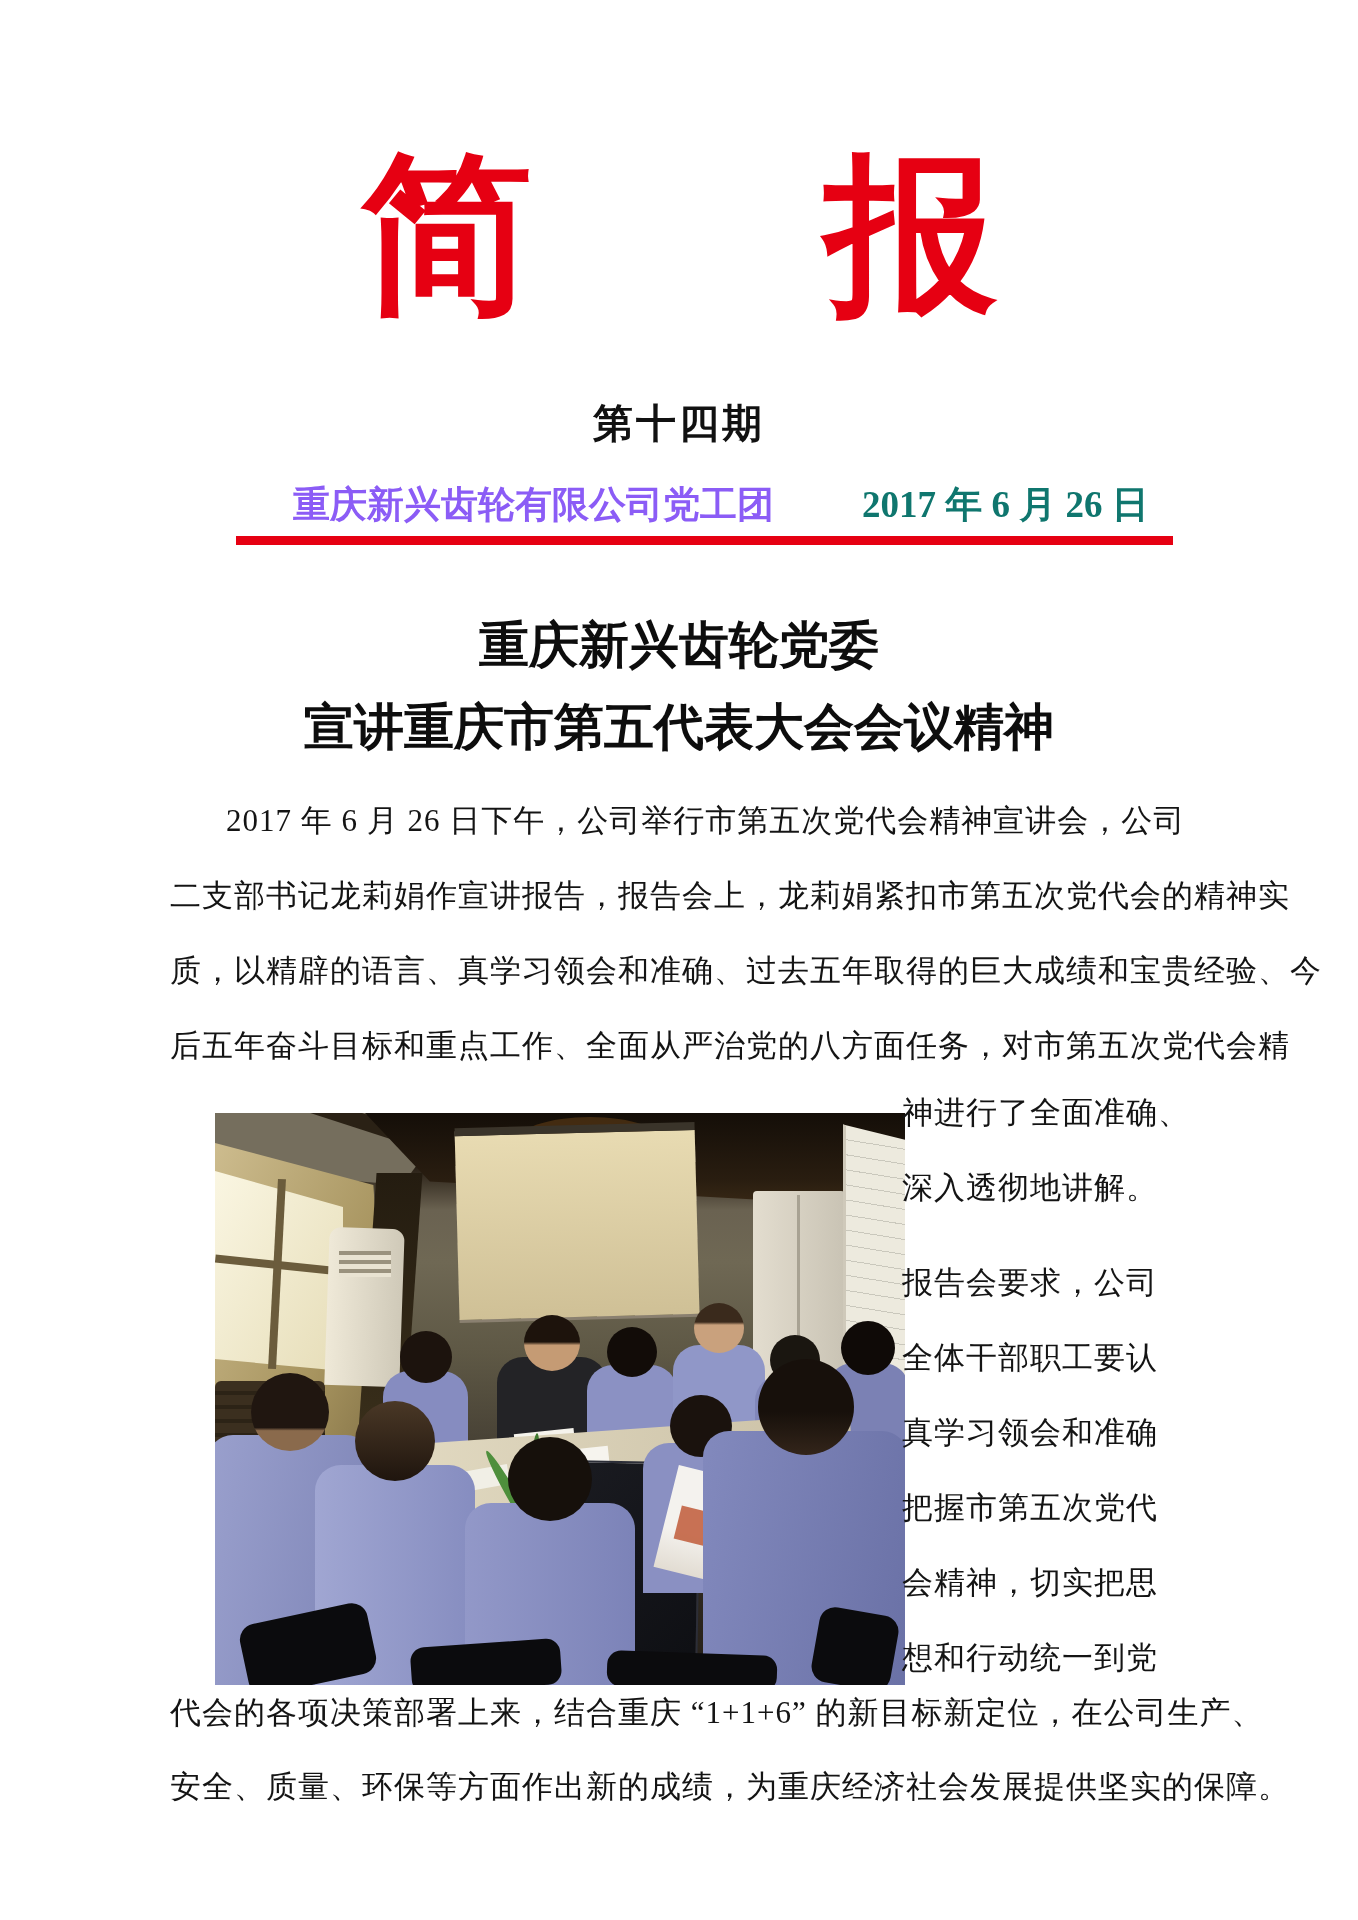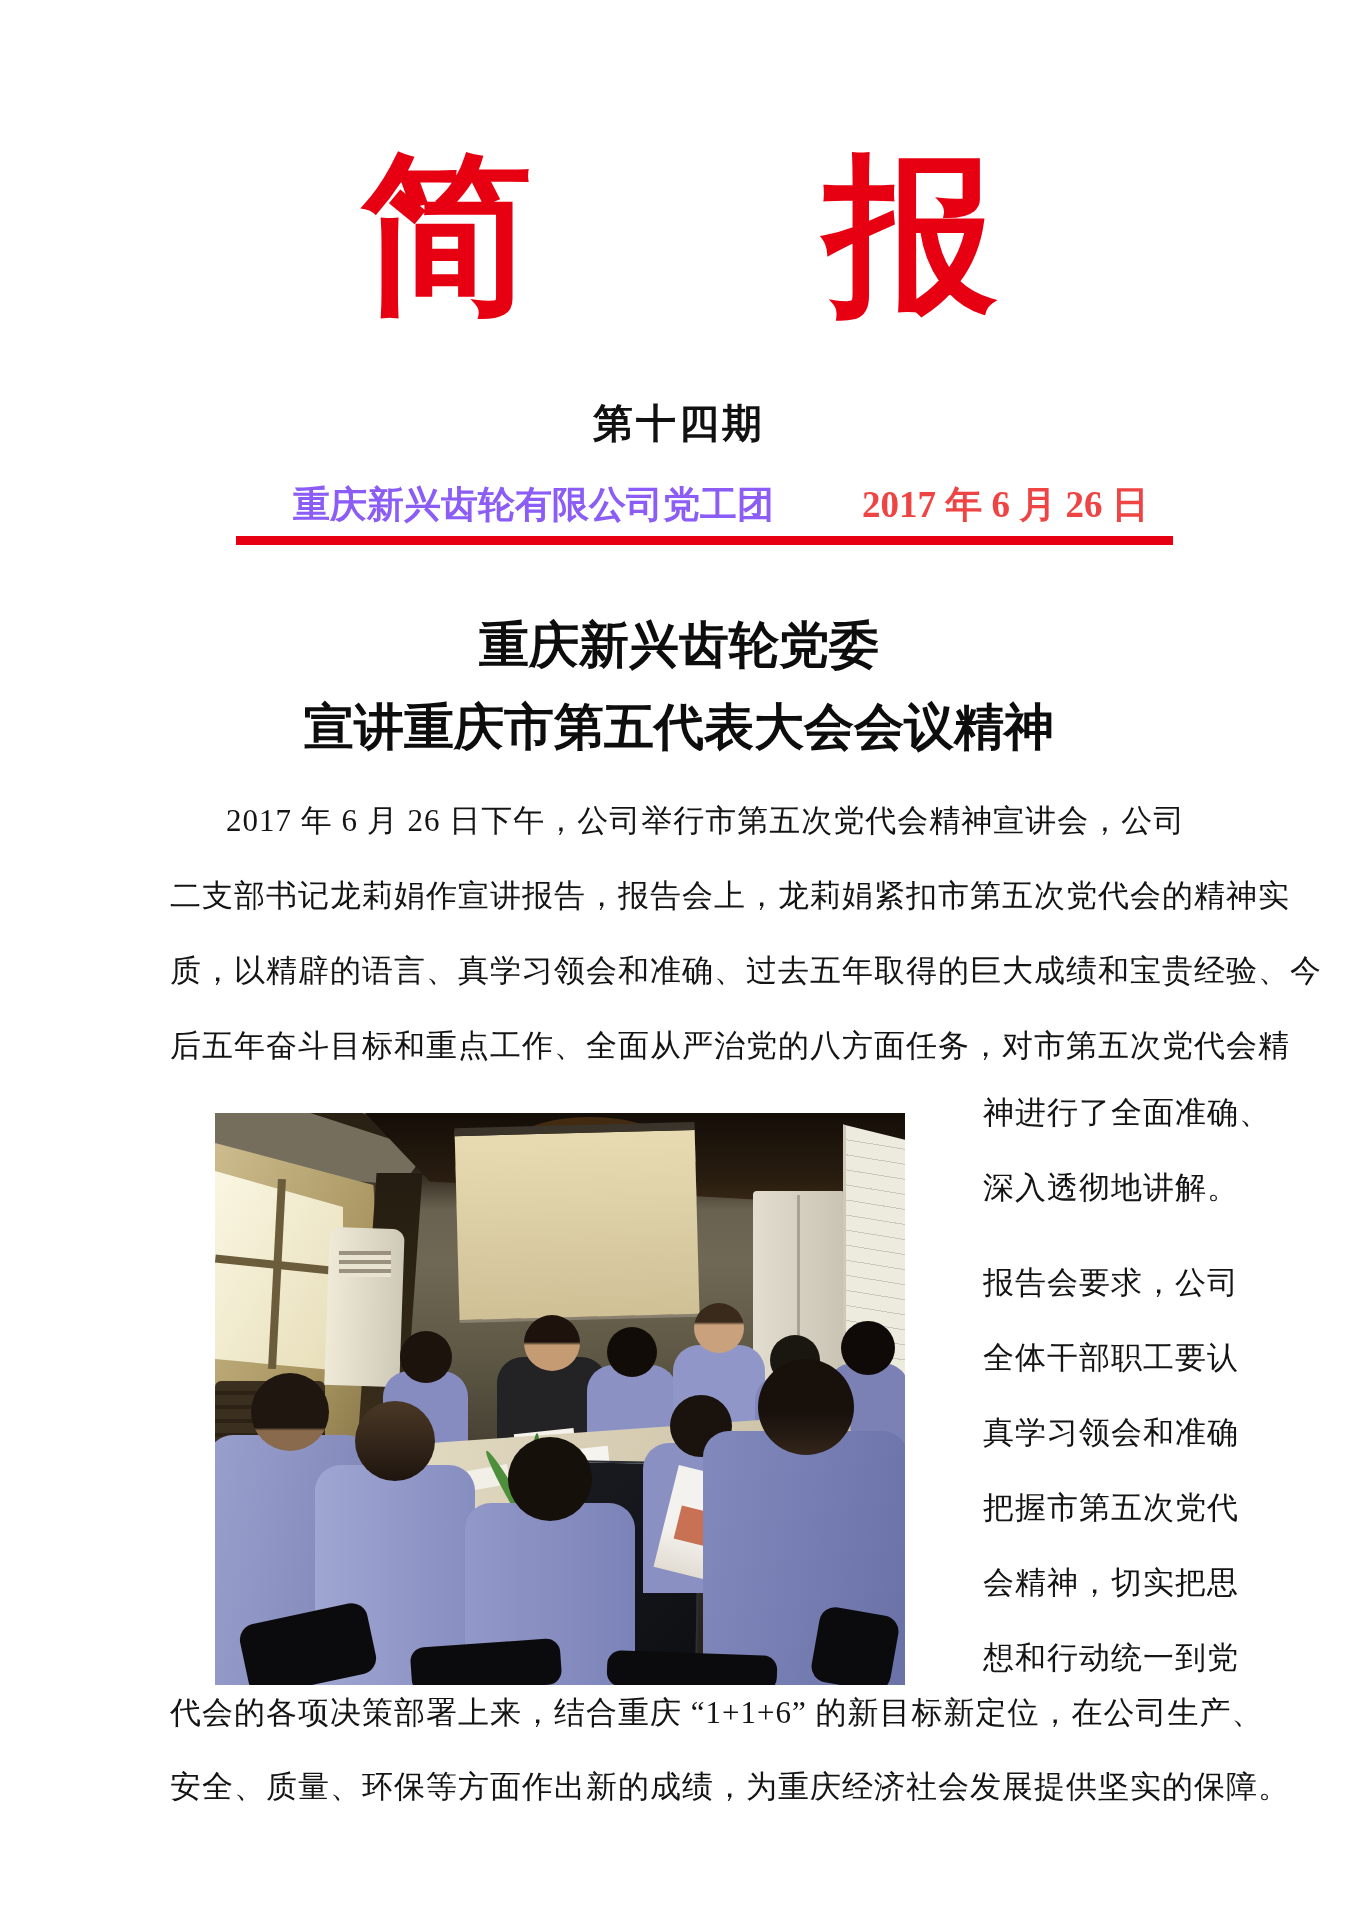--- a/index.html
+++ b/index.html
@@ -14,38 +14,38 @@
     display:flex;justify-content:center;gap:292px;
     font-family:"DejaVu Serif","Liberation Serif",serif;
     font-weight:bold;font-size:172px;line-height:1;color:#e60012;
   }
   .issue{
     position:absolute;top:396px;left:0;width:100%;text-align:center;
     font-family:"Liberation Sans","DejaVu Sans",sans-serif;
     font-size:40px;font-weight:bold;letter-spacing:3px;color:#111;
   }
   .publisher{position:absolute;left:293px;top:480px;font-size:37px;font-weight:bold;color:#8b5cf6;}
-  .pub-date{position:absolute;left:862px;top:480px;font-size:37px;font-weight:bold;color:#ef4444;}
+  .pub-date{position:absolute;left:862px;top:480px;font-size:37px;font-weight:bold;color:#0f766e;}
   .red-rule{position:absolute;left:236px;top:536px;width:937px;height:9px;background:#e60012;}
   
   .a-title{
     position:absolute;left:0;width:100%;text-align:center;
     font-family:"Liberation Sans","DejaVu Sans",sans-serif;
     font-size:50px;font-weight:bold;color:#0d0d0d;line-height:1.1;
   }
   .a-title.t1{top:618px;}
   .a-title.t2{top:700px;font-family:Liberation Serif, serif;}
   
   .bline,.sline{
     position:absolute;font-size:31px;line-height:42px;color:#141414;
     white-space:nowrap;letter-spacing:1px;
   }
   .bline{left:170px;}
   .bline.indent{left:226px;text-align:right;}
-  .sline{left:983px;text-align:right;}
+  .sline{left:902px;text-align:right;}
   
   .photo{
     position:absolute;left:215px;top:1113px;width:690px;height:572px;
     overflow:hidden;background:#3a3226;
   }
   .ph{position:absolute;}
   .ph-bg{left:0;top:0;width:690px;height:572px;
     background:linear-gradient(180deg,#1b140d 0%,#241b11 9%,#6a6251 17%,#6f6854 26%,#5e5845 42%,#4a4437 56%,#332d23 72%,#262019 100%);}
   .pp{position:absolute;border-radius:26px 26px 0 0;}
   .pp::before{

